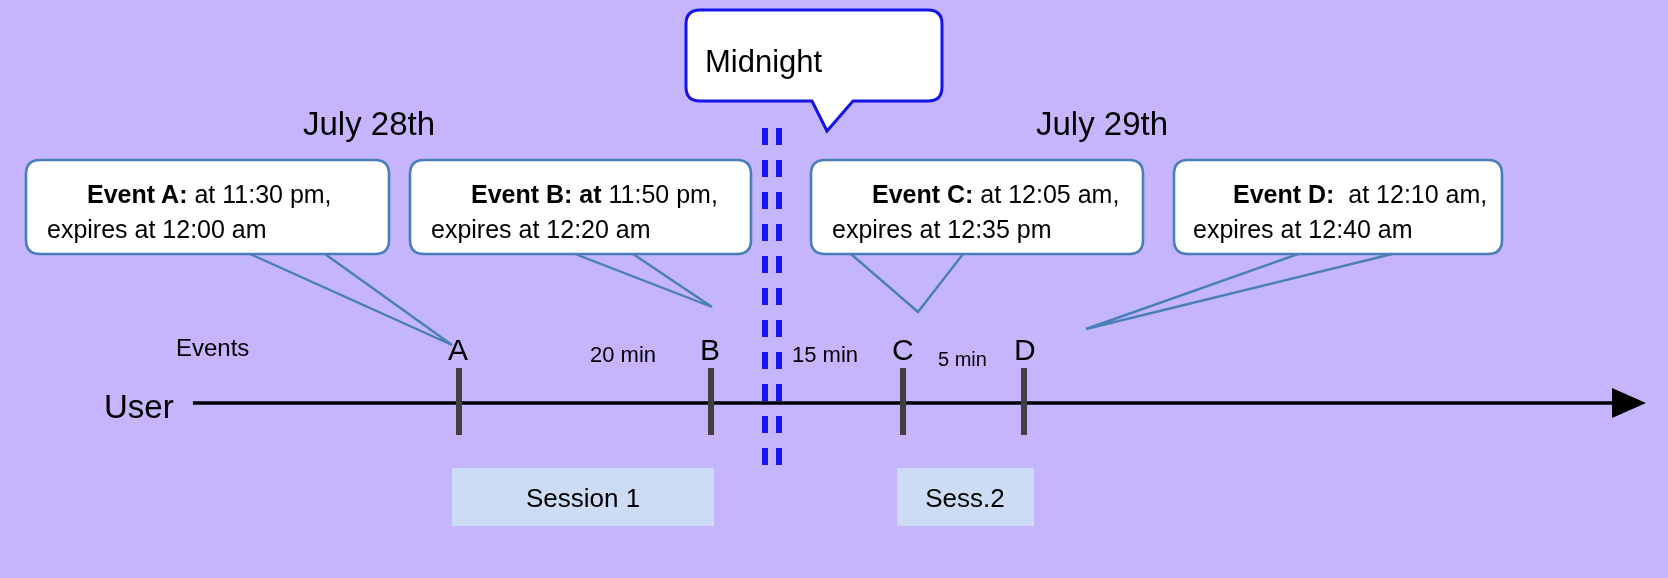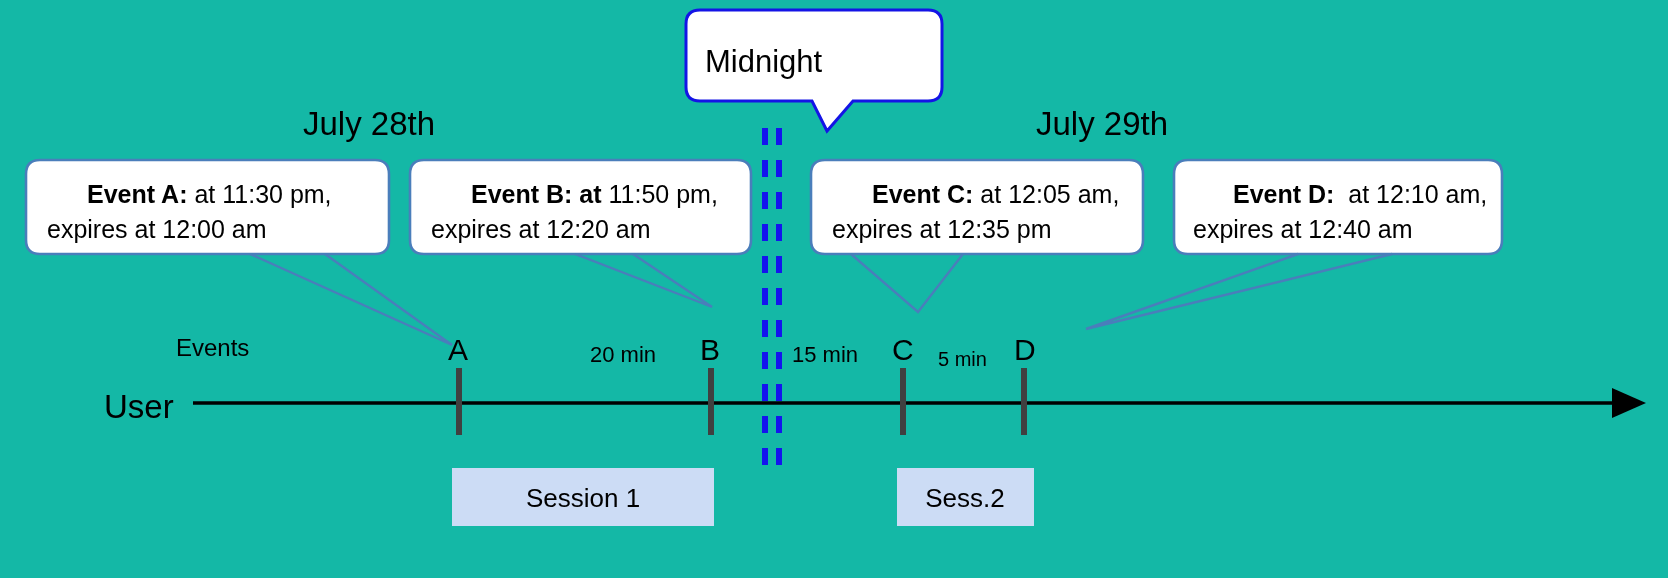--- a/index.html
+++ b/index.html
@@ -4,21 +4,21 @@
 <style>
   html, body {
     margin: 0;
     padding: 0;
     background: #ffffff;
   }
   #stage {
     position: relative;
     width: 1668px;
     height: 578px;
-    background: #14b8a6;
+    background: #c4b5fd;
     font-family: "Liberation Sans", sans-serif;
     overflow: hidden;
   }
   #diagram-svg {
     position: absolute;
     left: 0;
     top: 0;
     width: 1668px;
     height: 578px;
   }

